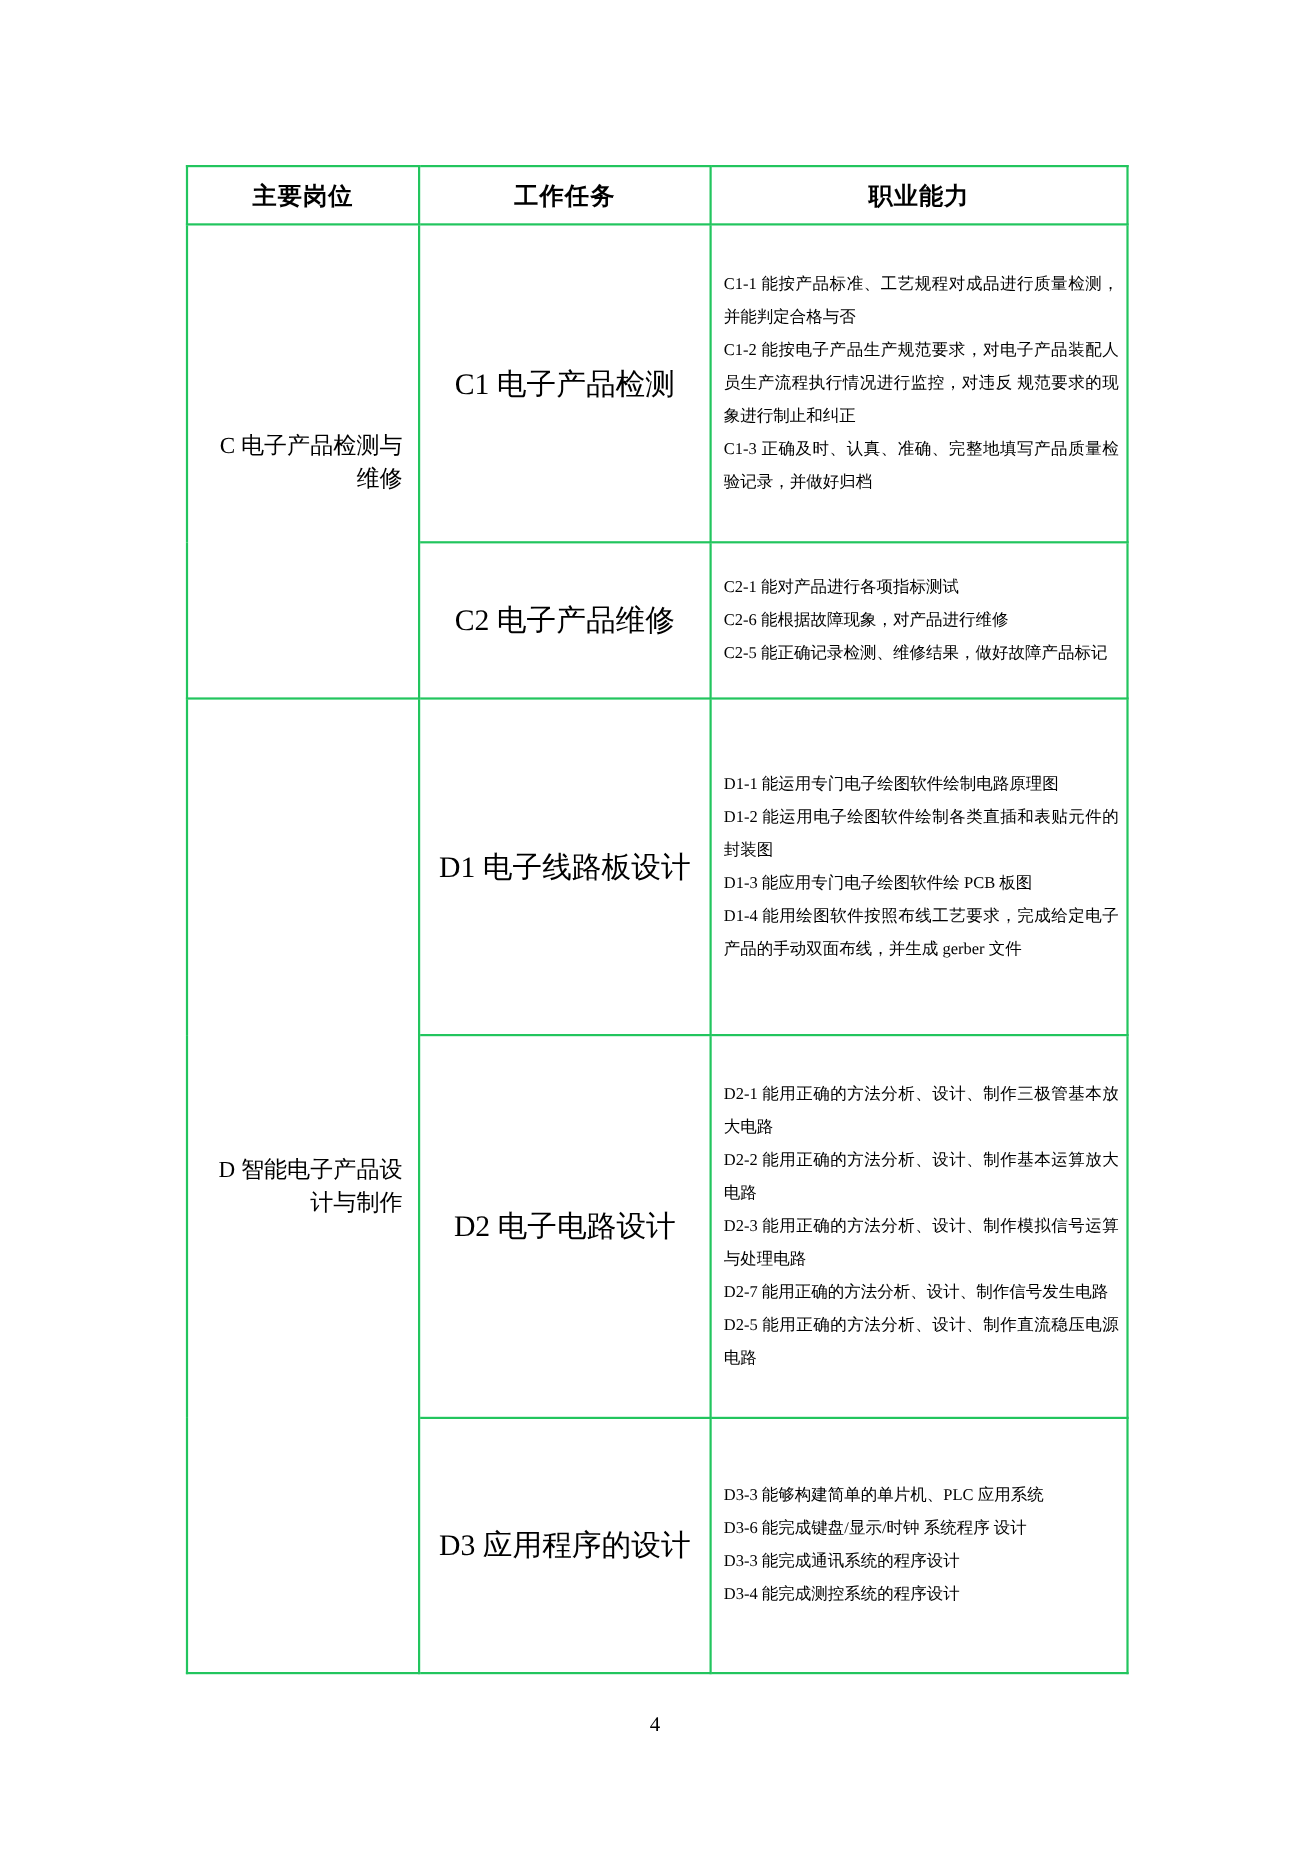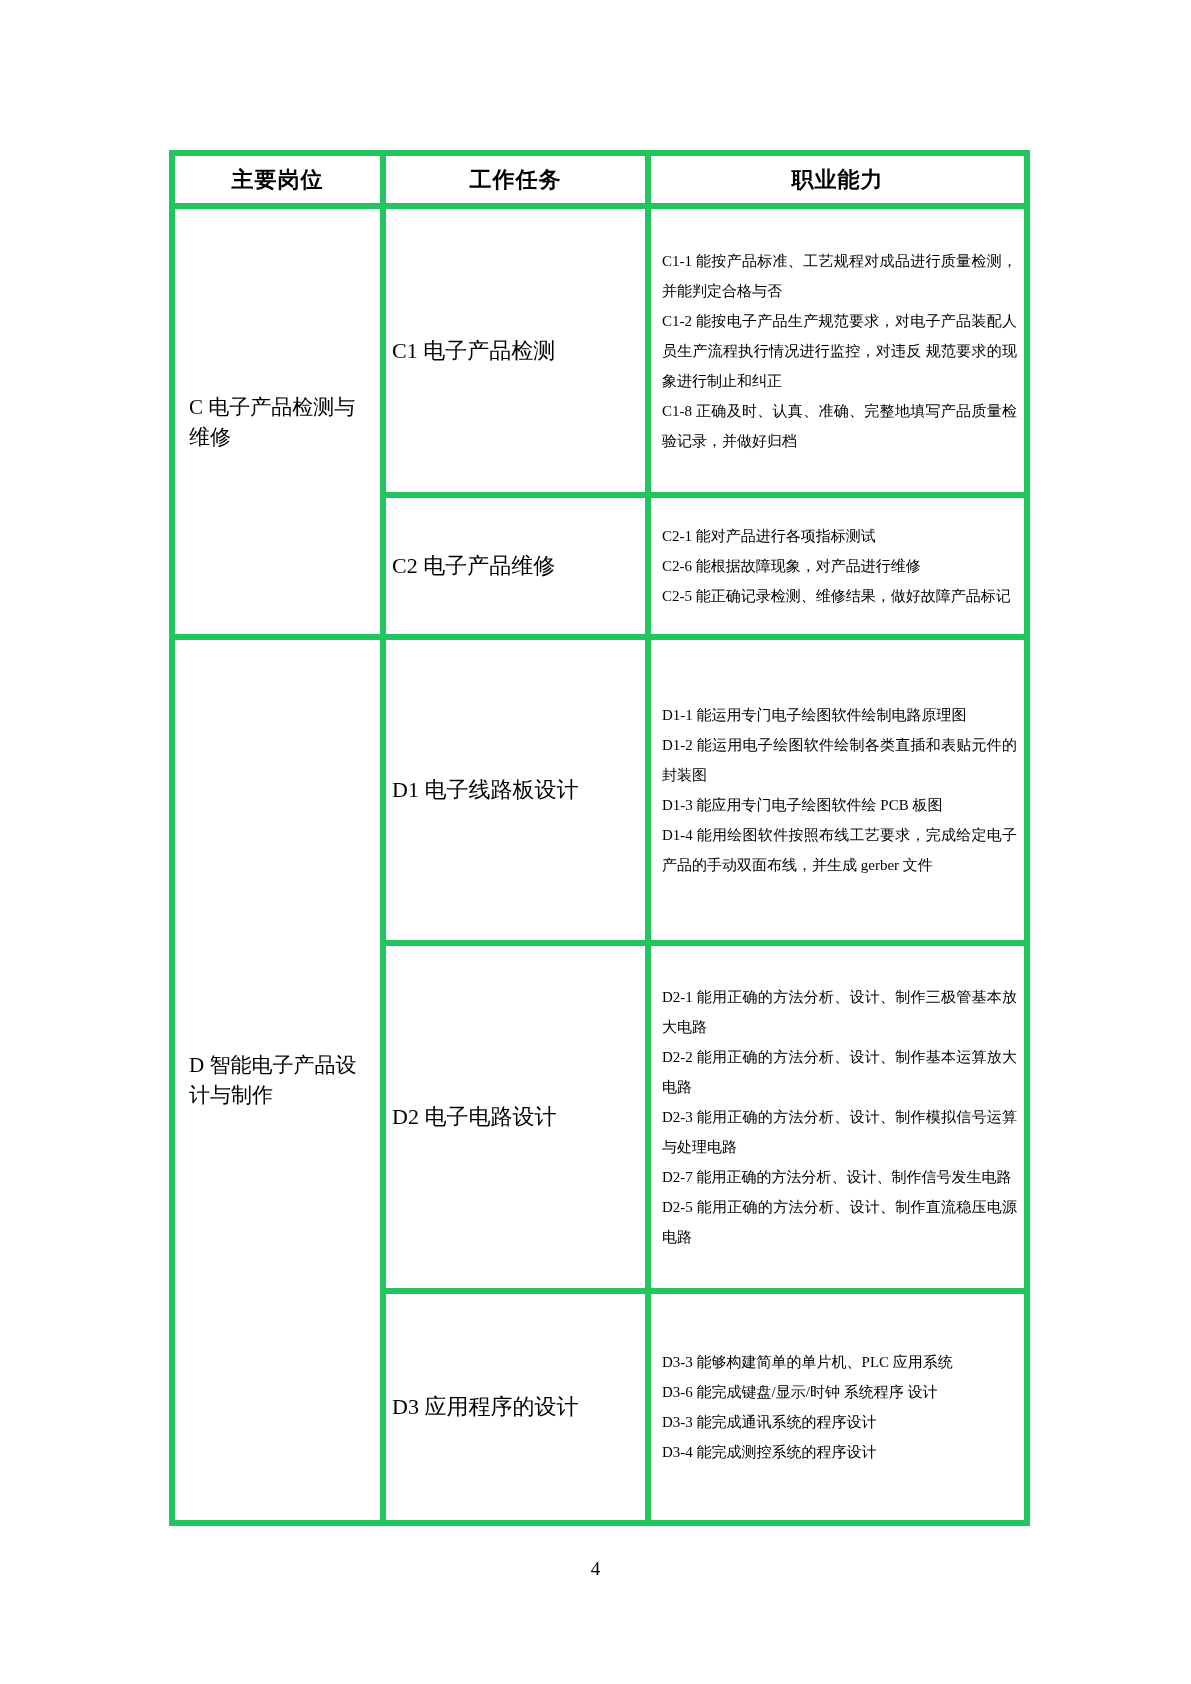--- a/index.html
+++ b/index.html
@@ -17,21 +17,21 @@
   table.doc-table {
     position: absolute;
     left: 169px;
     top: 150px;
     width: 855px;
     border-collapse: collapse;
     table-layout: fixed;
   }
   table.doc-table th,
   table.doc-table td {
-    border: 6px solid #22c55e;
+    border: 2px solid #22c55e;
     overflow: hidden;
   }
   
   col.c-pos  { width: 211px; }
   col.c-task { width: 265px; }
   col.c-abil { width: 379px; }
   
   tr.r-head { height: 53px;  }
   tr.r-c1   { height: 289px; }
   tr.r-c2   { height: 142px; }
@@ -41,30 +41,30 @@
 
   th.head-cell {
     font-family: "Liberation Sans", "DejaVu Sans", sans-serif;
     font-weight: bold;
     font-size: 22px;
     text-align: center;
     vertical-align: middle;
     letter-spacing: 1px;
   }
   td.pos-cell {
-    text-align: left;
+    text-align: right;
     vertical-align: middle;
     font-size: 21px;
     line-height: 30px;
     padding: 0 14px;
   }
   td.task-cell {
-    text-align: left;
+    text-align: center;
     vertical-align: middle;
-    font-size: 22px;
+    font-size: 27px;
     line-height: 30px;
     padding: 0 6px;
   }
   td.abil-cell {
     vertical-align: middle;
     padding: 0 7px 0 11px;
   }
   .ability {
     font-size: 15px;
     line-height: 30px;
@@ -95,21 +95,21 @@
       <th class="head-cell">职业能力</th>
     </tr>
   </thead>
   <tbody>
     <tr class="r-c1">
       <td class="pos-cell" rowspan="2">C 电子产品检测与维修</td>
       <td class="task-cell">C1 电子产品检测</td>
       <td class="abil-cell">
         <div class="ability">C1-1 能按产品标准、工艺规程对成品进行质量检测，并能判定合格与否</div>
         <div class="ability">C1-2 能按电子产品生产规范要求，对电子产品装配人员生产流程执行情况进行监控，对违反 规范要求的现象进行制止和纠正</div>
-        <div class="ability">C1-8 正确及时、认真、准确、完整地填写产品质量检验记录，并做好归档</div>
+        <div class="ability">C1-3 正确及时、认真、准确、完整地填写产品质量检验记录，并做好归档</div>
       </td>
     </tr>
     <tr class="r-c2">
       <td class="task-cell">C2 电子产品维修</td>
       <td class="abil-cell">
         <div class="ability">C2-1 能对产品进行各项指标测试</div>
         <div class="ability">C2-6 能根据故障现象，对产品进行维修</div>
         <div class="ability">C2-5 能正确记录检测、维修结果，做好故障产品标记</div>
       </td>
     </tr>

